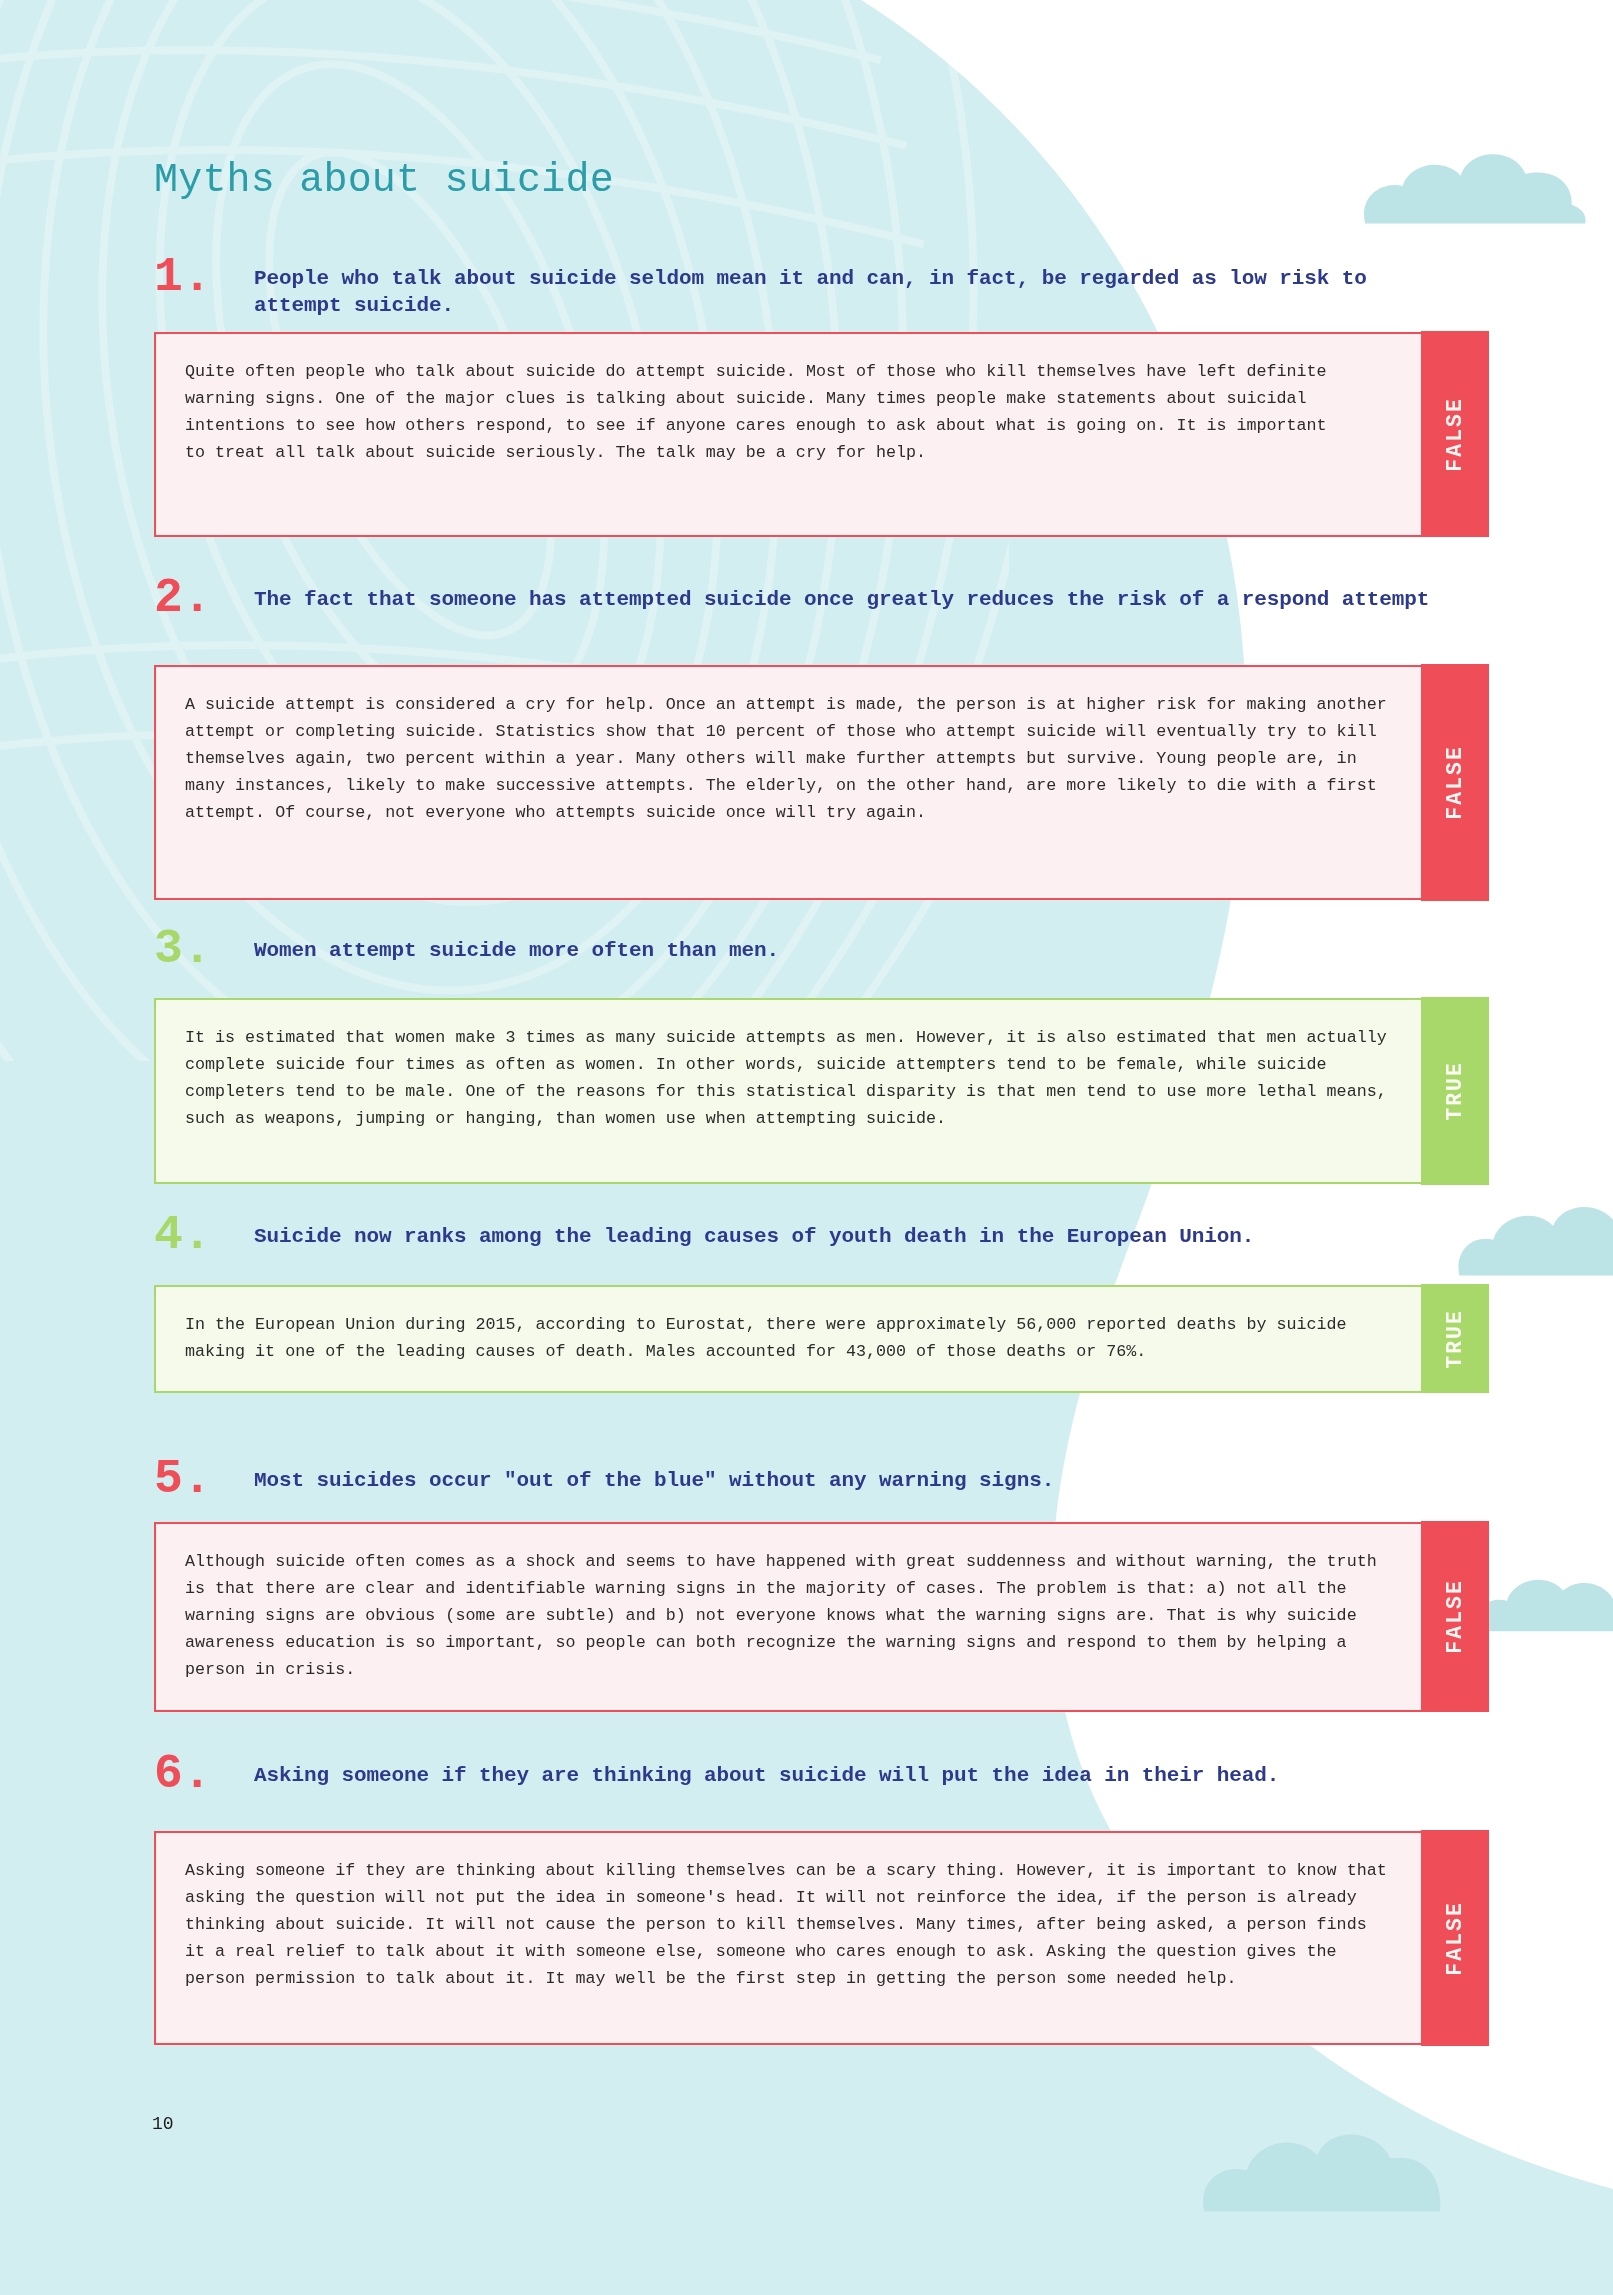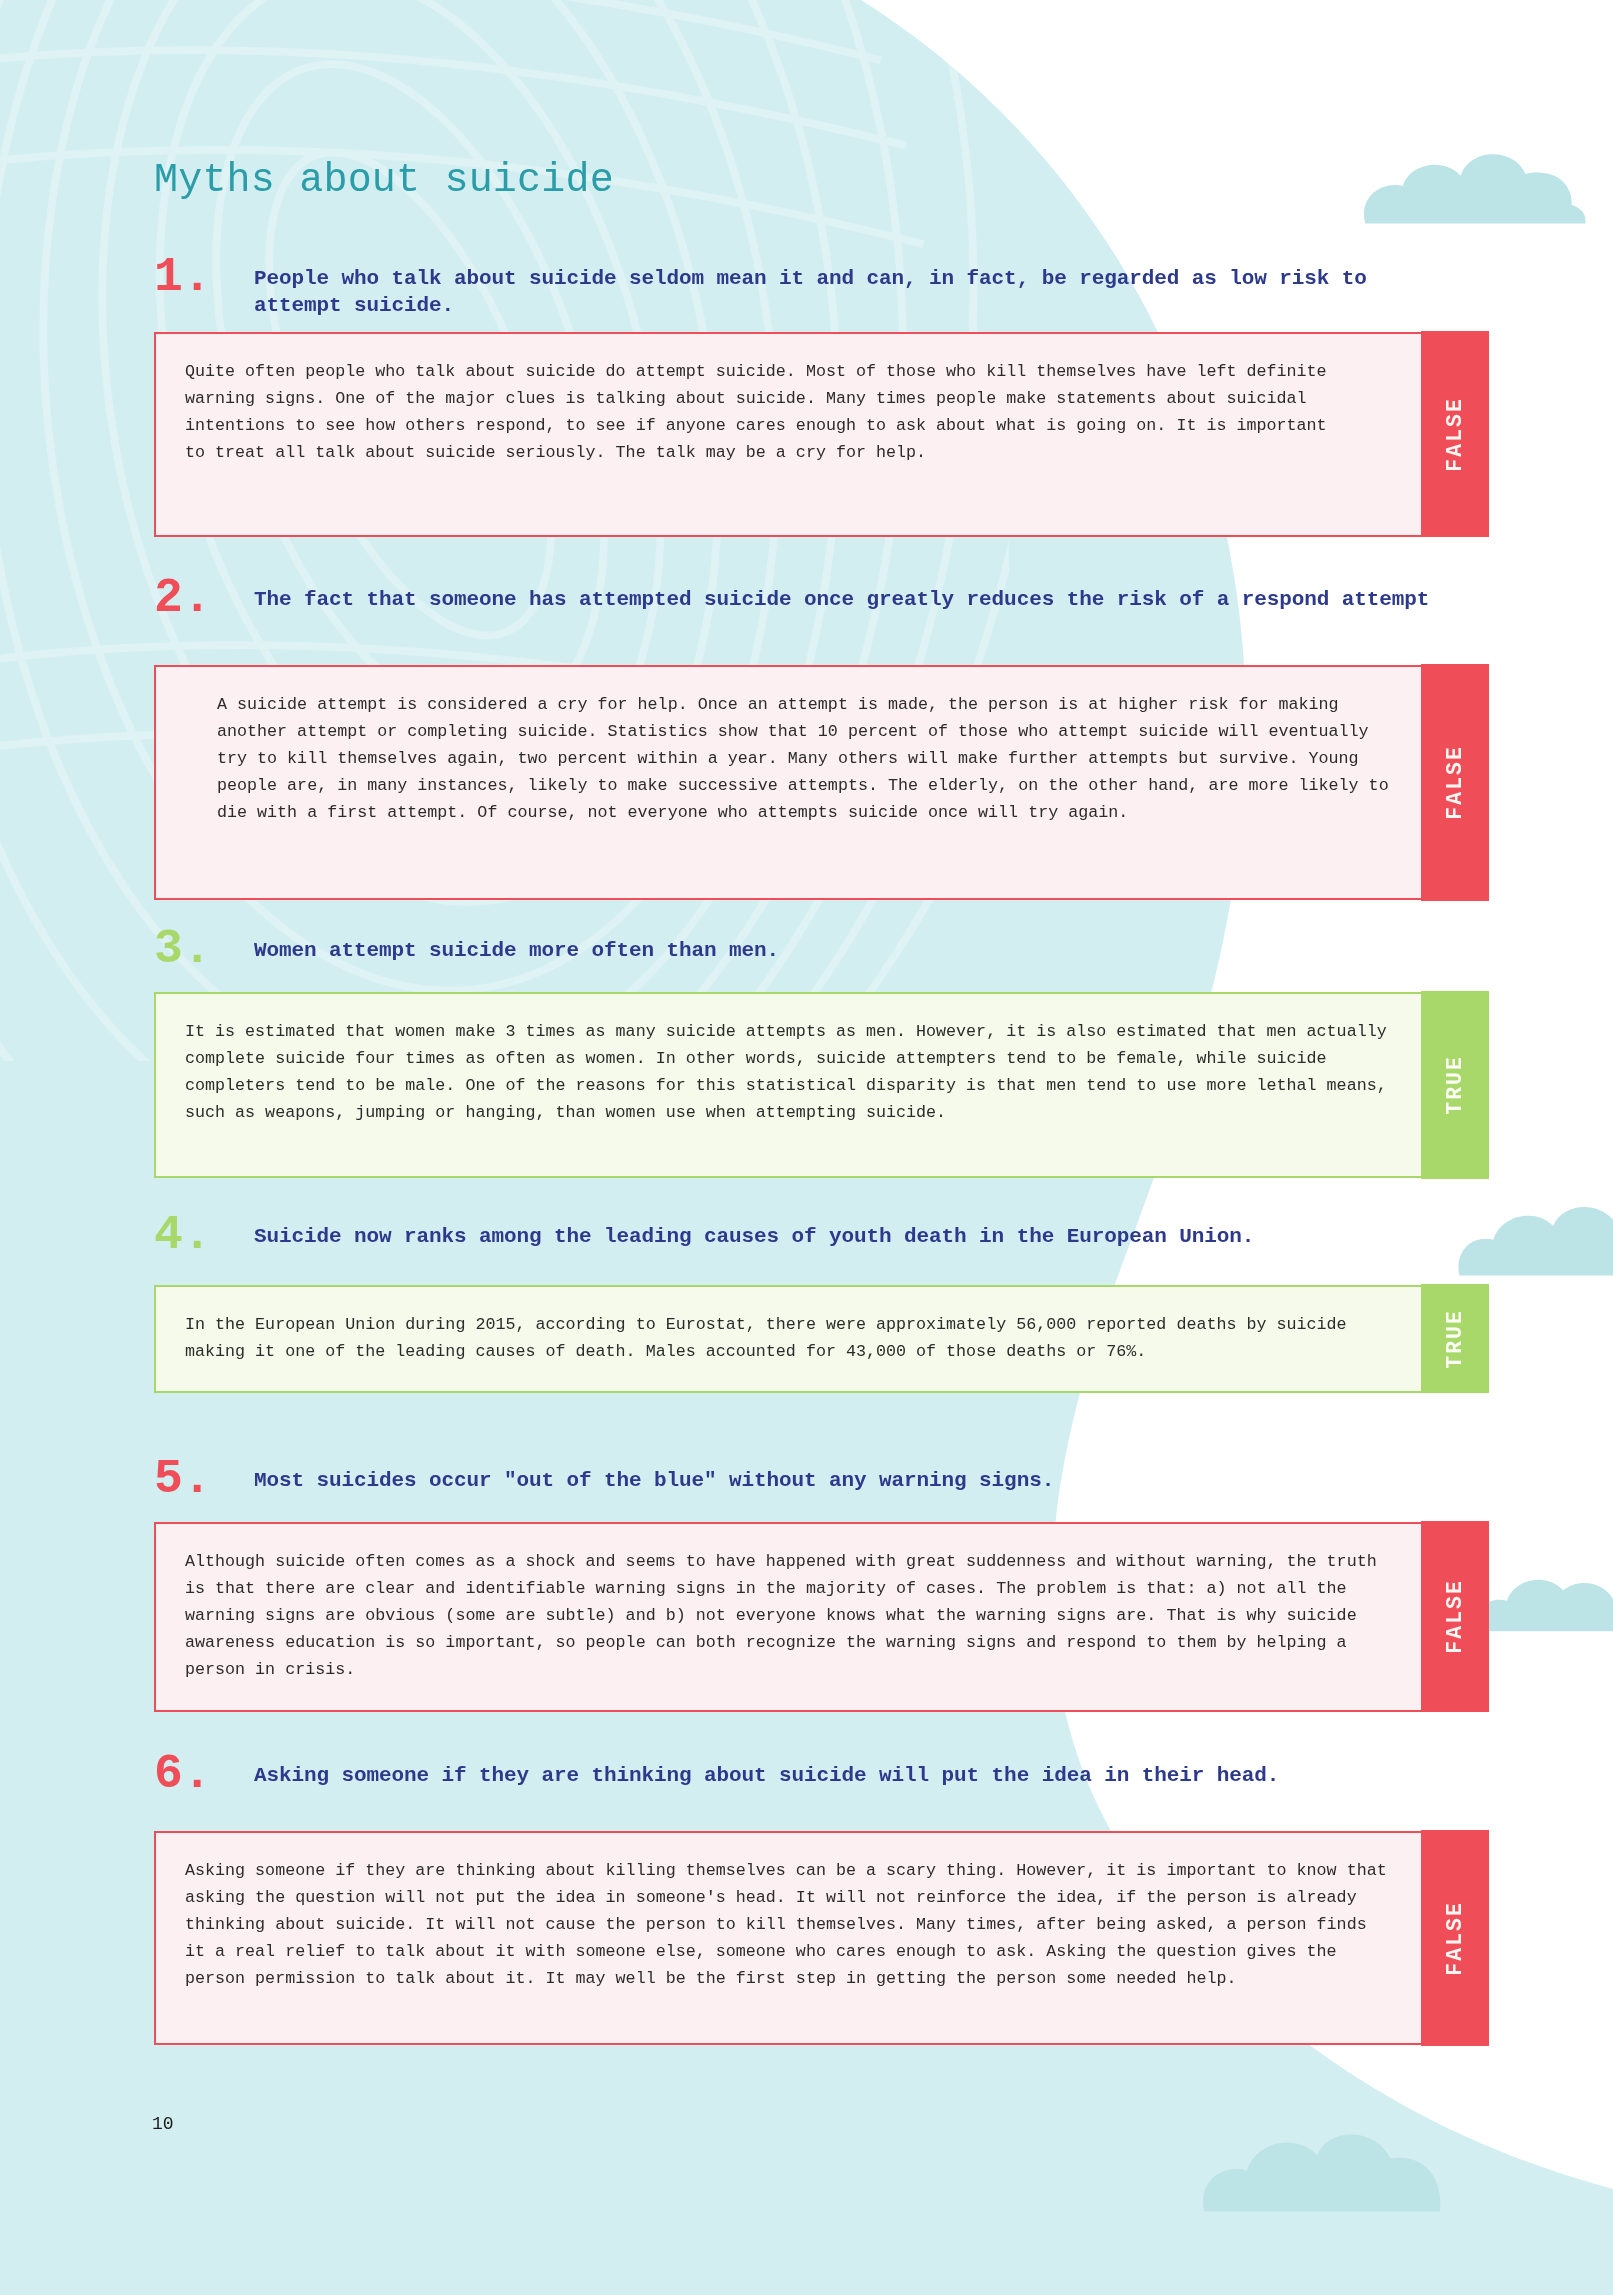--- a/index.html
+++ b/index.html
@@ -207,34 +207,34 @@
           <span>FALSE</span>
         </div>
       </div>
     </div>
 
     <div class="myth" style="top:586px;">
       <div class="myth-head">
         <div class="myth-num false-num">2.</div>
         <div class="myth-q">The fact that someone has attempted suicide once greatly reduces the risk of a respond attempt</div>
       </div>
-      <div class="myth-body" style="min-height:235px; margin-top:31px;padding-left:32px;">
+      <div class="myth-body" style="min-height:235px; margin-top:31px;">
         <div class="myth-text">A suicide attempt is considered a cry for help. Once an attempt is made, the person is at higher risk for making another attempt or completing suicide. Statistics show that 10 percent of those who attempt suicide will eventually try to kill themselves again, two percent within a year. Many others will make further attempts but survive. Young people are, in many instances, likely to make successive attempts. The elderly, on the other hand, are more likely to die with a first attempt. Of course, not everyone who attempts suicide once will try again.</div>
         <div class="verdict">
           <span>FALSE</span>
         </div>
       </div>
     </div>
 
     <div class="myth" style="top:937px;">
       <div class="myth-head">
         <div class="myth-num true-num">3.</div>
         <div class="myth-q">Women attempt suicide more often than men.</div>
       </div>
-      <div class="myth-body true-body" style="min-height:186px; margin-top:7px;justify-content:flex-end;">
+      <div class="myth-body true-body" style="min-height:186px; margin-top:13px;justify-content:flex-end;">
         <div class="myth-text">It is estimated that women make 3 times as many suicide attempts as men. However, it is also estimated that men actually complete suicide four times as often as women. In other words, suicide attempters tend to be female, while suicide completers tend to be male.  One of the reasons for this statistical disparity is that men tend to use more lethal means, such as weapons, jumping or hanging, than women use when attempting suicide.</div>
         <div class="verdict true-verdict">
           <span>TRUE</span>
         </div>
       </div>
     </div>
 
     <div class="myth" style="top:1223px;">
       <div class="myth-head">
         <div class="myth-num true-num">4.</div>

